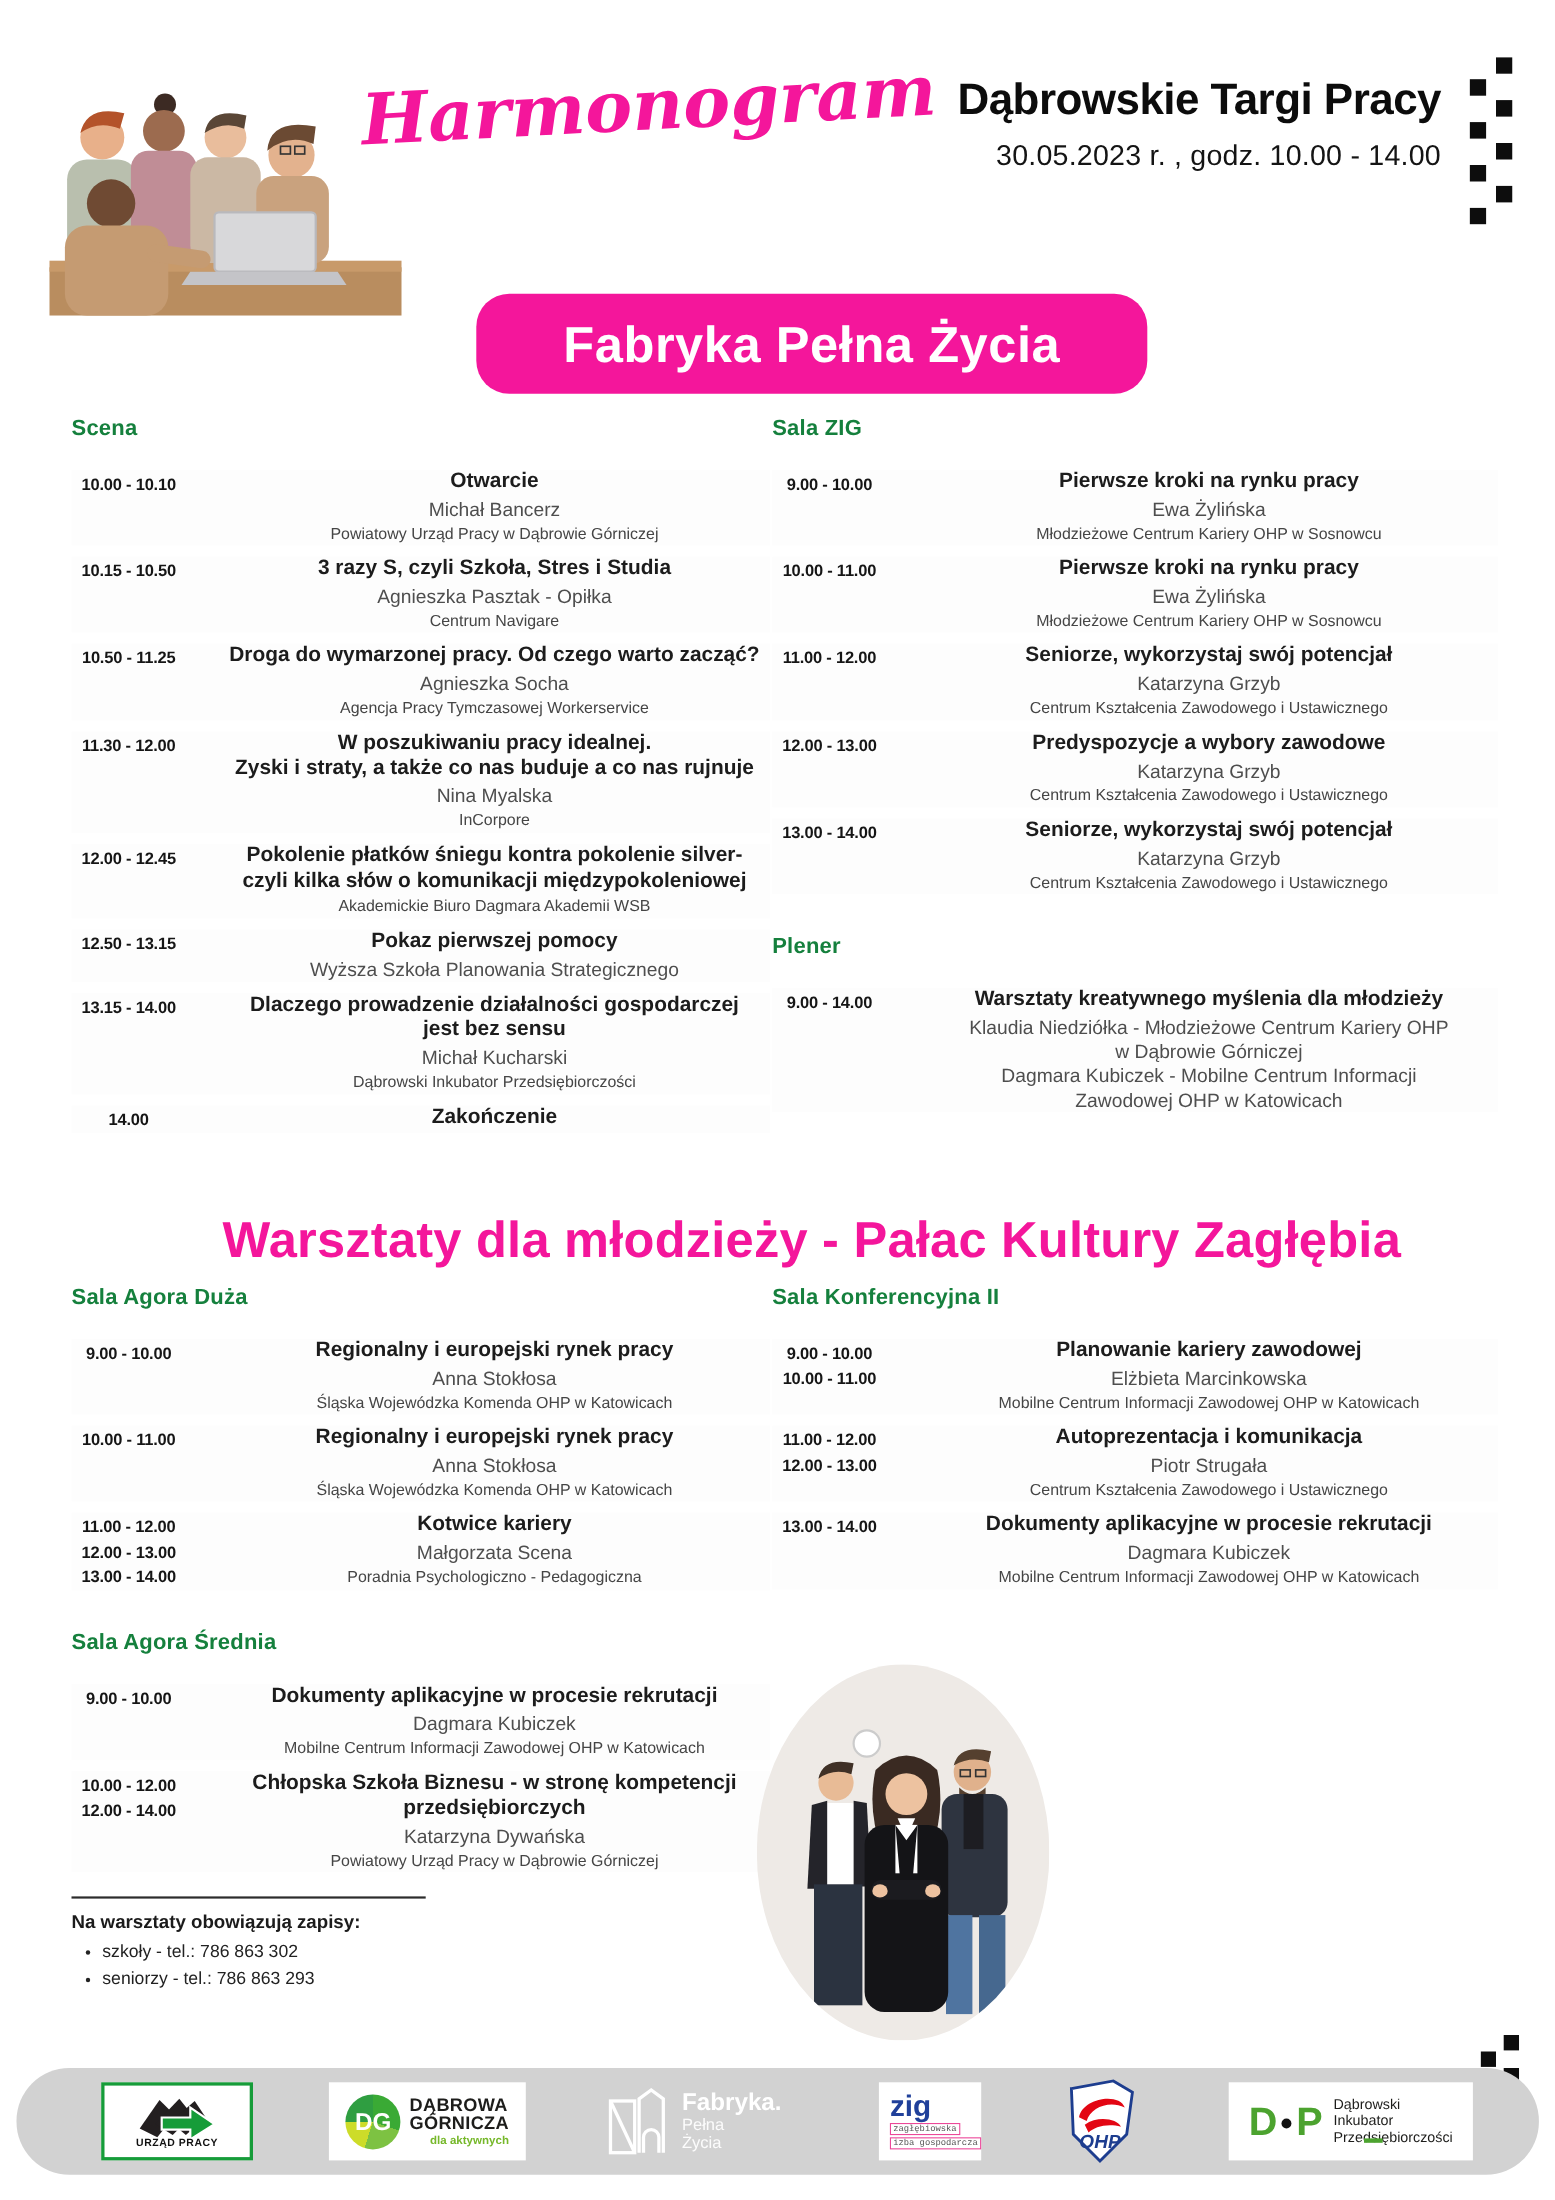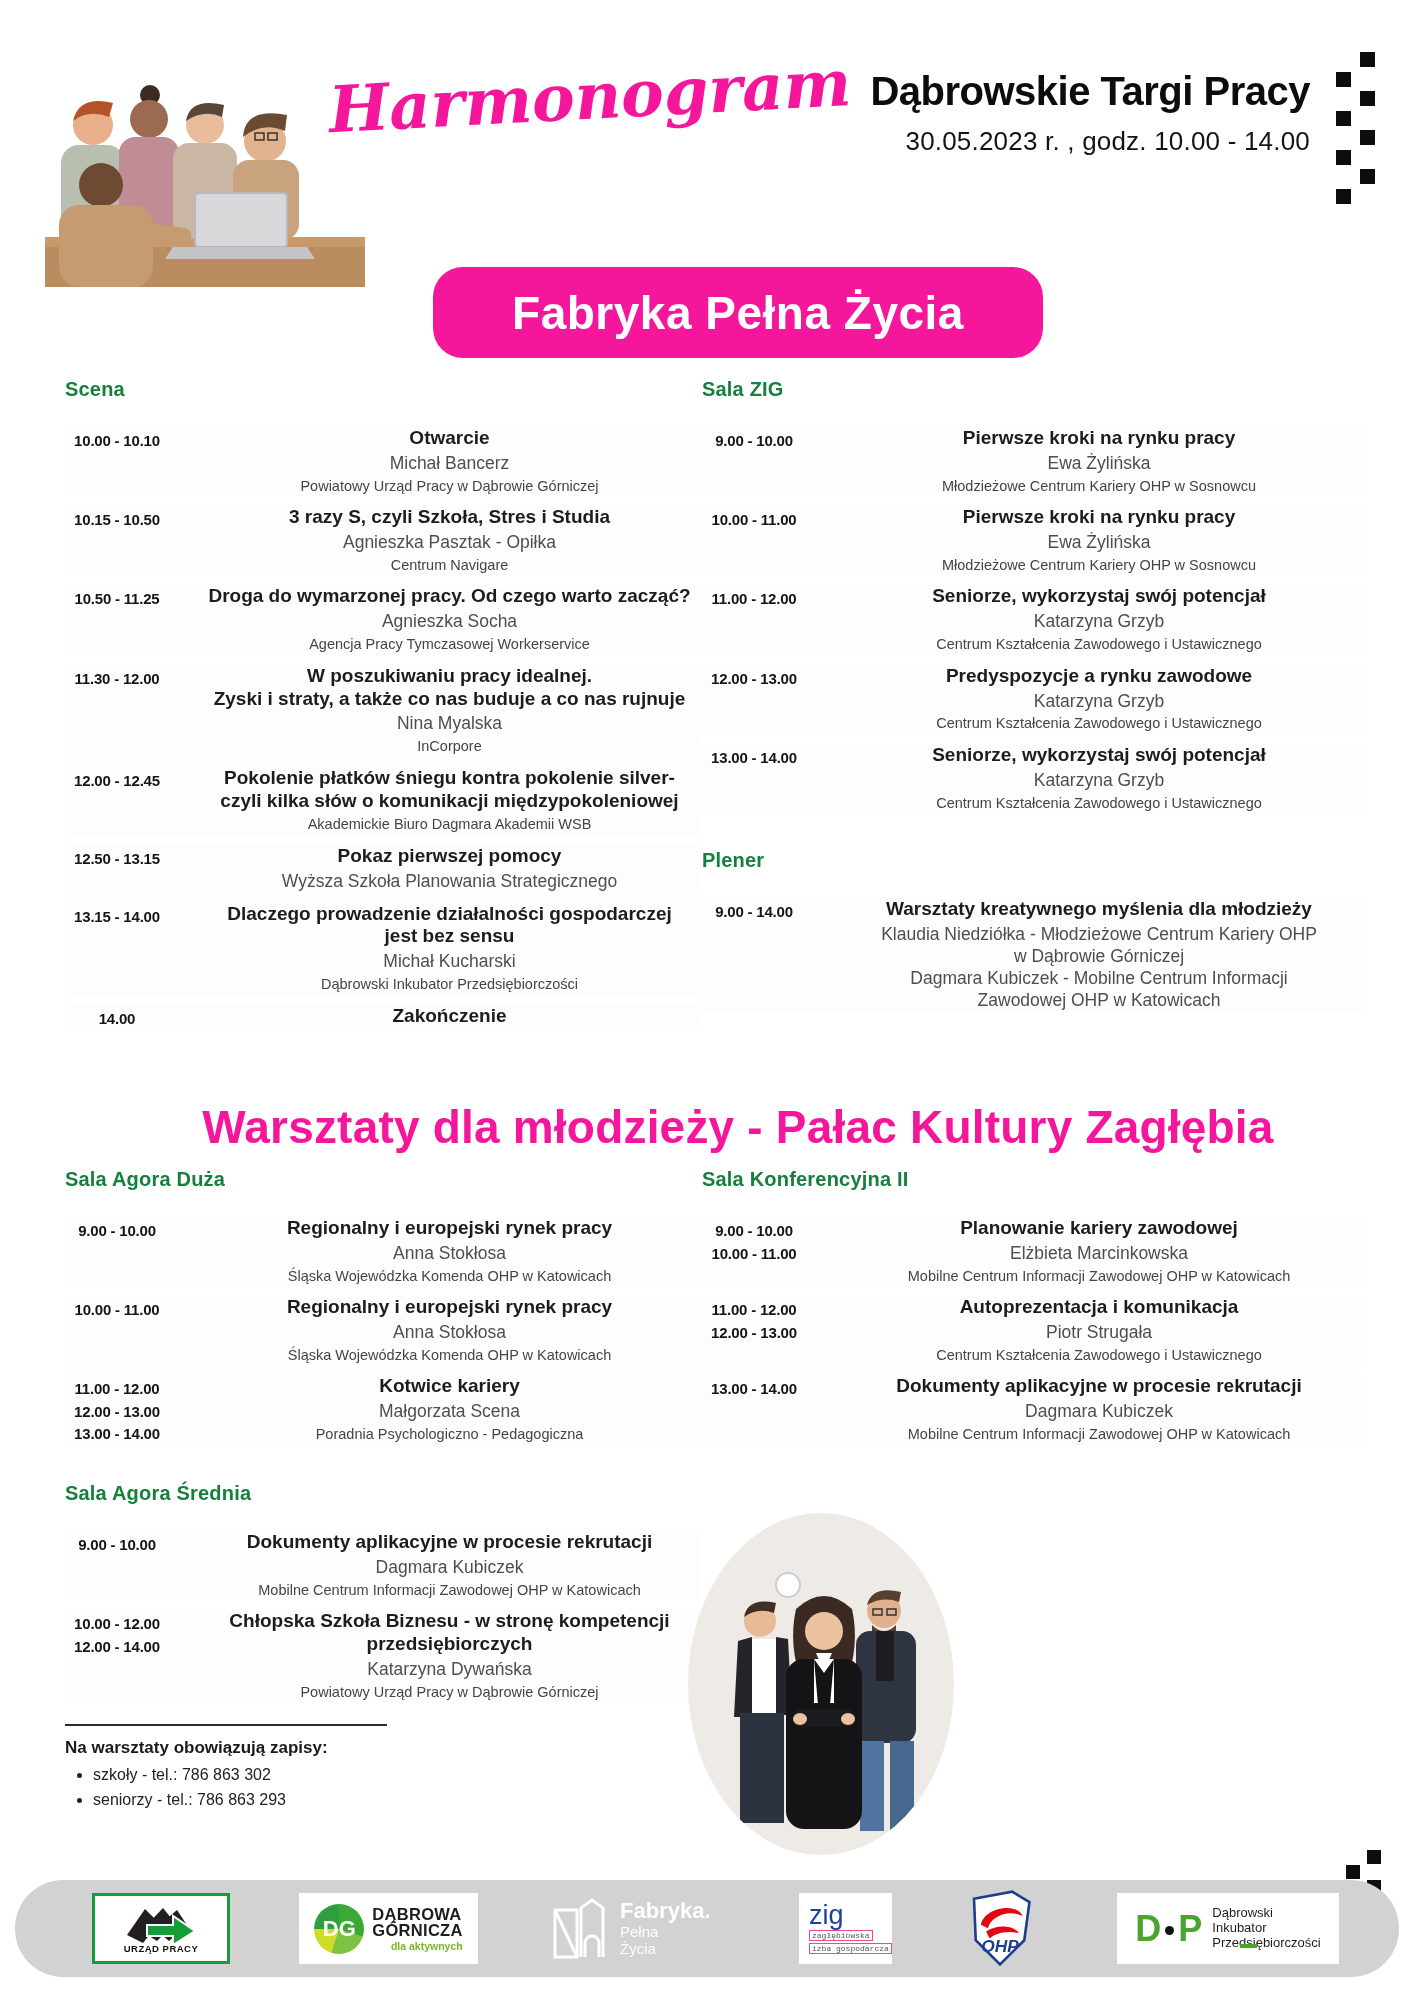--- a/index.html
+++ b/index.html
@@ -73,21 +73,21 @@
     background:conic-gradient(#3aaa35 0 30%, #7dc242 30% 55%, #cddc29 55% 75%, #2f9e41 75% 100%);
     color:#fff;font-weight:700;font-size:22px;display:flex;align-items:center;justify-content:center;flex:none;}
   .dg-text{line-height:1;}
   .dg-line{font-size:16.5px;font-weight:800;color:#1d1d1b;letter-spacing:0.3px;}
   .dg-tagline{font-size:10.5px;font-weight:700;color:#76b82a;text-align:right;margin-top:2px;}
   .logo-fpz{left:537px;width:205px;background:transparent;gap:12px;}
   .fpz-text{color:#ffffff;line-height:1.12;}
   .fpz-line1{font-size:22px;font-weight:700;}
   .fpz-line2,.fpz-line3{font-size:15px;font-weight:400;opacity:0.95;}
   .logo-zig{left:784px;width:93px;flex-direction:column;justify-content:center;align-items:flex-start;padding-left:10px;box-sizing:border-box;}
-  .zig-abbr{font-size:27px;font-weight:400;color:#20409a;line-height:0.9;}
+  .zig-abbr{font-size:27px;font-weight:700;color:#20409a;line-height:0.9;}
   .zig-line{font-family:"Liberation Mono","DejaVu Sans Mono",monospace;font-size:8px;color:#555;border:1px solid #ec4899;padding:0 2px;margin-top:2px;background:#fff;}
   .logo-ohp{left:944px;width:82px;background:transparent;justify-content:center;}
   .logo-dip{left:1102px;width:222px;justify-content:center;gap:10px;}
   .dip-mono{display:flex;align-items:center;line-height:1;}
   .dip-letter{font-size:36px;font-weight:800;color:#4ca32f;}
   .dip-dot{width:9px;height:9px;border-radius:50%;background:#111;margin:0 4px;position:relative;top:2px;}
   .dip-underline{position:absolute;width:17px;height:4px;background:#4ca32f;margin-left:41px;margin-top:34px;}
   .dip-name{font-size:13px;font-weight:400;color:#1d1d1b;line-height:1.15;white-space:pre-line;}
   .pink{color:var(--pink);}
   .pink-bg{background:var(--pink);}
@@ -257,21 +257,21 @@
           <div class="ibody">
             <div class="ititle">Seniorze, wykorzystaj swój potencjał</div>
             <div class="speaker">Katarzyna Grzyb</div>
             <div class="org">Centrum Kształcenia Zawodowego i Ustawicznego</div>
           </div>
         </div>
 
         <div class="item">
           <div class="time">12.00 - 13.00</div>
           <div class="ibody">
-            <div class="ititle">Predyspozycje a rynku zawodowe</div>
+            <div class="ititle">Predyspozycje a wybory zawodowe</div>
             <div class="speaker">Katarzyna Grzyb</div>
             <div class="org">Centrum Kształcenia Zawodowego i Ustawicznego</div>
           </div>
         </div>
 
         <div class="item">
           <div class="time">13.00 - 14.00</div>
           <div class="ibody">
             <div class="ititle">Seniorze, wykorzystaj swój potencjał</div>
             <div class="speaker">Katarzyna Grzyb</div>

